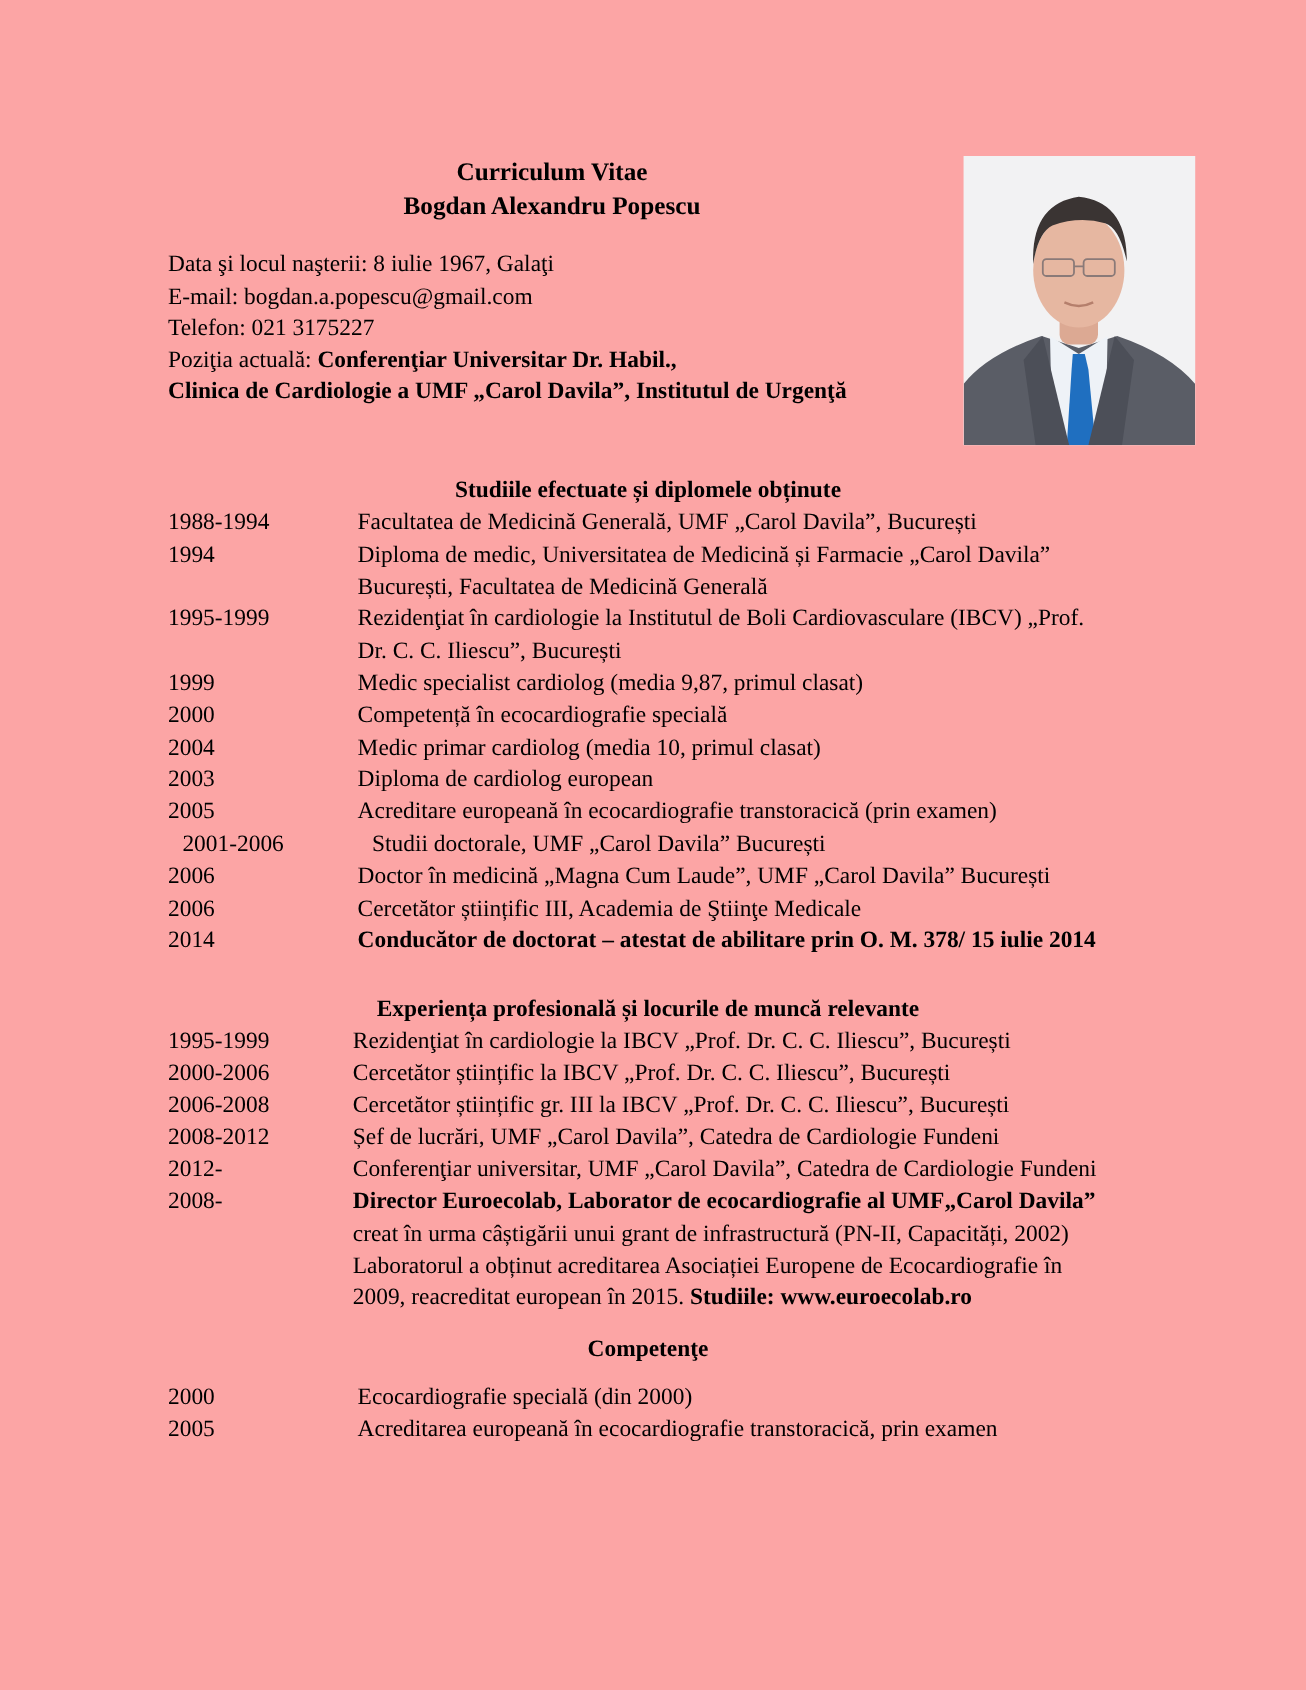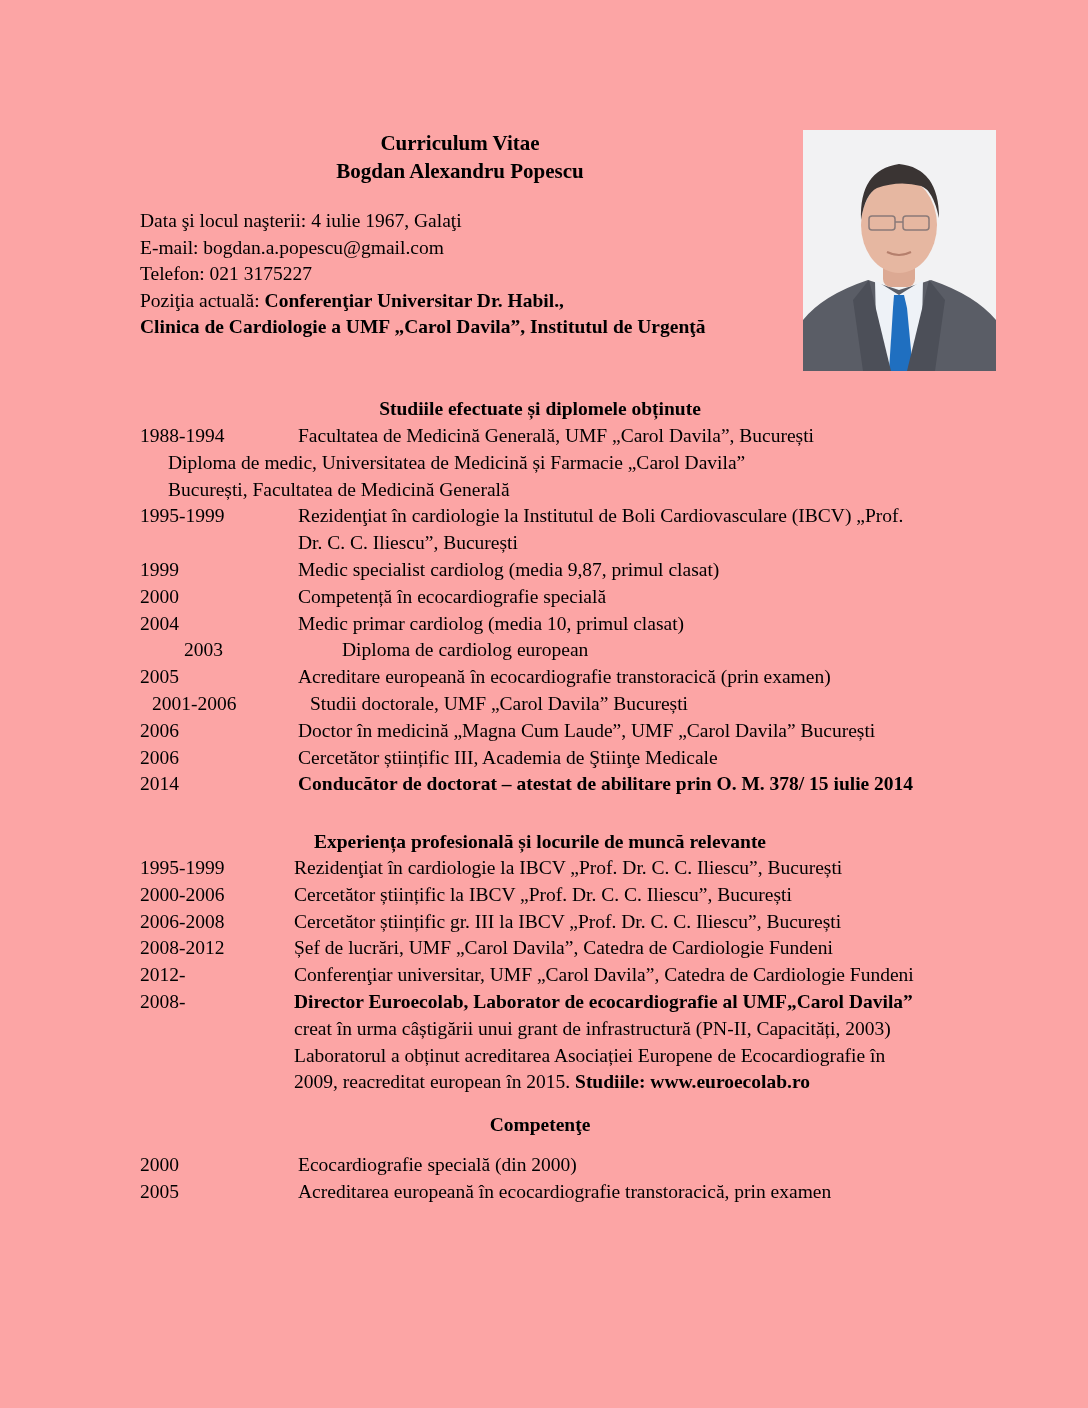--- a/index.html
+++ b/index.html
@@ -43,21 +43,21 @@
       <rect x="66" y="86" width="26" height="14" rx="3" fill="none" stroke="#8a7a78" stroke-width="1.5"></rect>
       <rect x="100" y="86" width="26" height="14" rx="3" fill="none" stroke="#8a7a78" stroke-width="1.5"></rect>
       <line x1="92" y1="92" x2="100" y2="92" stroke="#8a7a78" stroke-width="1.5"></line>
       <path d="M84 122 Q96 128 108 122" fill="none" stroke="#b57f6c" stroke-width="2"></path>
     </svg>
   </div>
 
   <div class="info">
     <div class="line">
       <span>Data şi locul naşterii:</span>
-      <span>4 iulie 1967, Galaţi</span>
+      <span>8 iulie 1967, Galaţi</span>
     </div>
     <div class="line">
       <span>E-mail:</span>
       <span>bogdan.a.popescu@gmail.com</span>
     </div>
     <div class="line">
       <span>Telefon:</span>
       <span>021 3175227</span>
     </div>
     <div class="line">
@@ -71,20 +71,21 @@
 
   <div class="sec-title" style="top:396px;">Studiile efectuate și diplomele obținute</div>
   <div class="rows" style="top:423px;" id="studies-rows">
       <div class="row">
         <div class="year" style="width: 130px; flex: 0 0 130px;">1988-1994</div>
         <div class="desc">
           <div class="l">Facultatea de Medicină Generală, UMF „Carol Davila”, București</div>
         </div>
       </div>
       <div class="row">
+        <div class="year" style="width: 130px; flex: 0 0 130px;">1994</div>
         <div class="desc">
           <div class="l">Diploma de medic, Universitatea de Medicină și Farmacie „Carol Davila”</div>
           <div class="l">București, Facultatea de Medicină Generală</div>
         </div>
       </div>
       <div class="row">
         <div class="year" style="width: 130px; flex: 0 0 130px;">1995-1999</div>
         <div class="desc">
           <div class="l">Rezidenţiat în cardiologie la Institutul de Boli Cardiovasculare (IBCV) „Prof.</div>
           <div class="l">Dr. C. C. Iliescu”, București</div>
@@ -102,21 +103,21 @@
           <div class="l">Competență în ecocardiografie specială</div>
         </div>
       </div>
       <div class="row">
         <div class="year" style="width: 130px; flex: 0 0 130px;">2004</div>
         <div class="desc">
           <div class="l">Medic primar cardiolog (media 10, primul clasat)</div>
         </div>
       </div>
       <div class="row">
-        <div class="year" style="width: 130px; flex: 0 0 130px; margin-left: 44px;">2003</div>
+        <div class="year" style="width: 130px; flex: 0 0 130px;">2003</div>
         <div class="desc">
           <div class="l">Diploma de cardiolog european</div>
         </div>
       </div>
       <div class="row">
         <div class="year" style="width: 130px; flex: 0 0 130px;">2005</div>
         <div class="desc">
           <div class="l">Acreditare europeană în ecocardiografie transtoracică (prin examen)</div>
         </div>
       </div>
@@ -177,21 +178,21 @@
           <div class="year" style="width: 126px; flex: 0 0 126px;">2012-</div>
           <div class="desc">
             <div class="l">Conferenţiar universitar, UMF „Carol Davila”, Catedra de Cardiologie Fundeni</div>
           </div>
         </div>
       </div>
     <div class="row">
       <div class="year">2008-</div>
       <div class="desc">
         <div class="l"><b>Director Euroecolab, Laborator de ecocardiografie al UMF„Carol Davila”</b></div>
-        <div class="l">creat în urma câștigării unui grant de infrastructură (PN-II, Capacități, 2003)</div>
+        <div class="l">creat în urma câștigării unui grant de infrastructură (PN-II, Capacități, 2002)</div>
         <div class="l">Laboratorul a obținut acreditarea Asociației Europene de Ecocardiografie în</div>
         <div class="l">
           <span>2009, reacreditat european în 2015.</span>
           <b>Studiile: www.euroecolab.ro</b>
         </div>
       </div>
     </div>
   </div>
 
   <div class="sec-title" style="top:1112px;">Competenţe</div>

